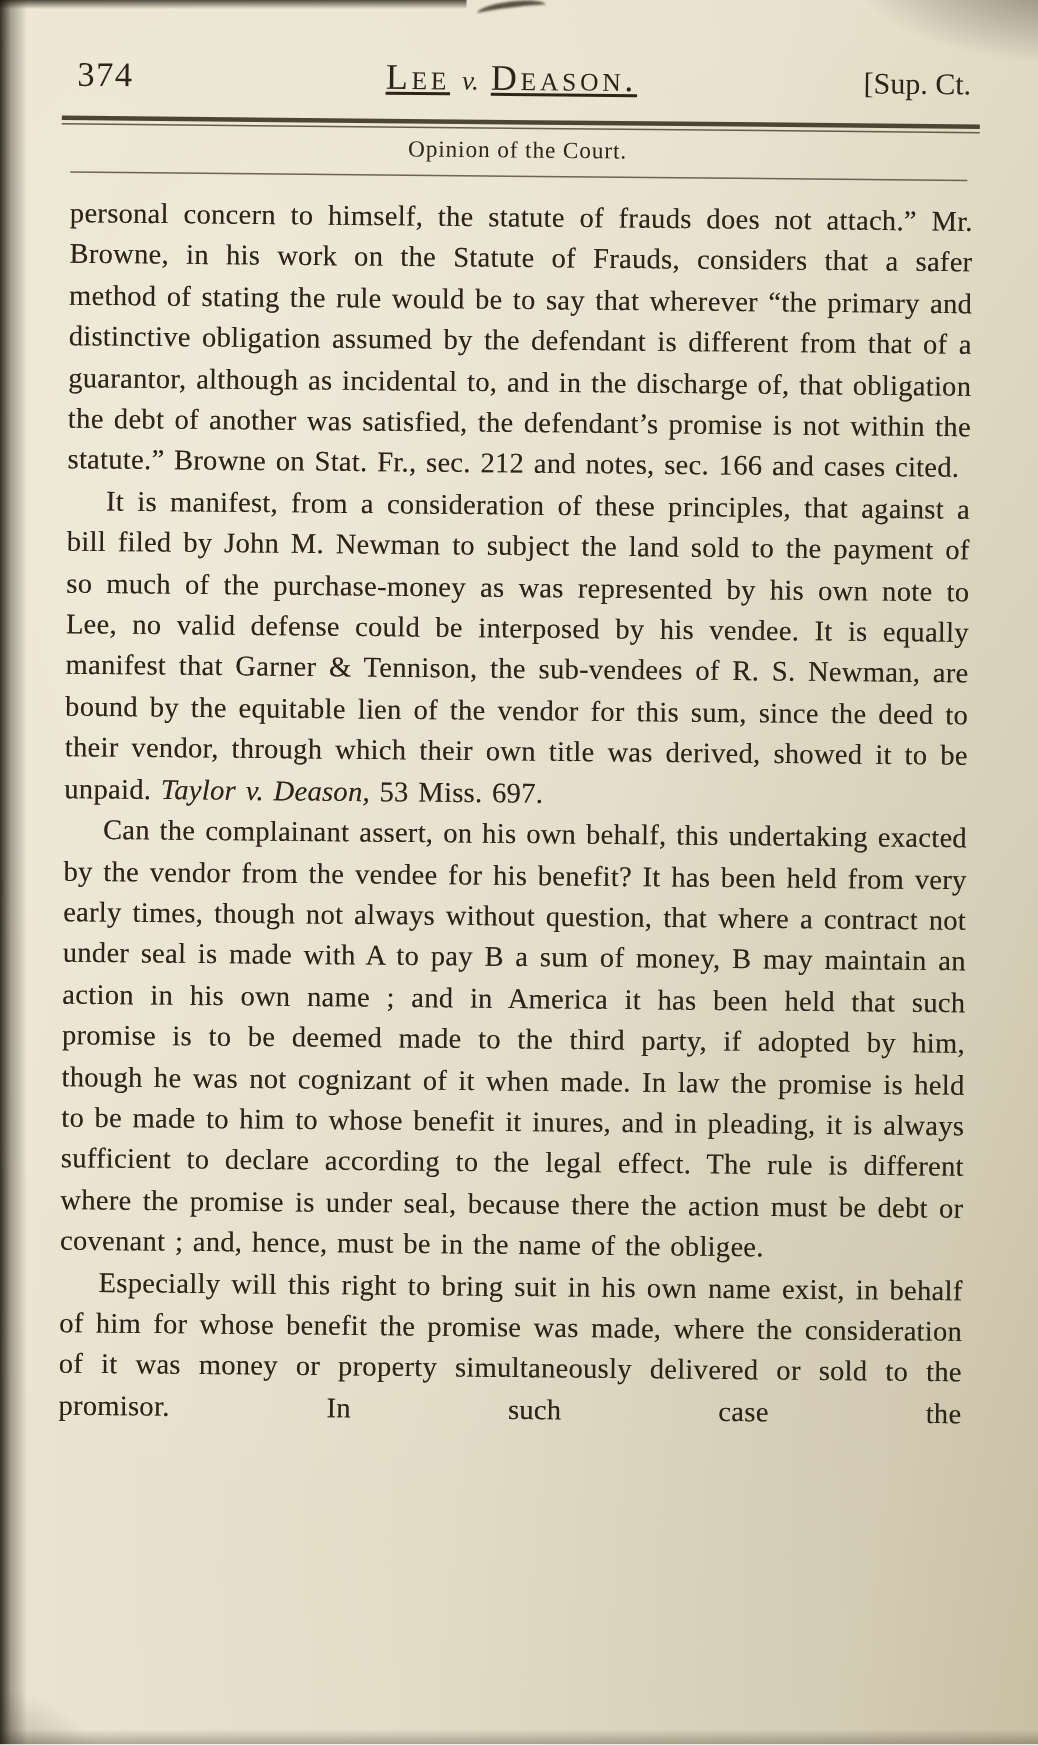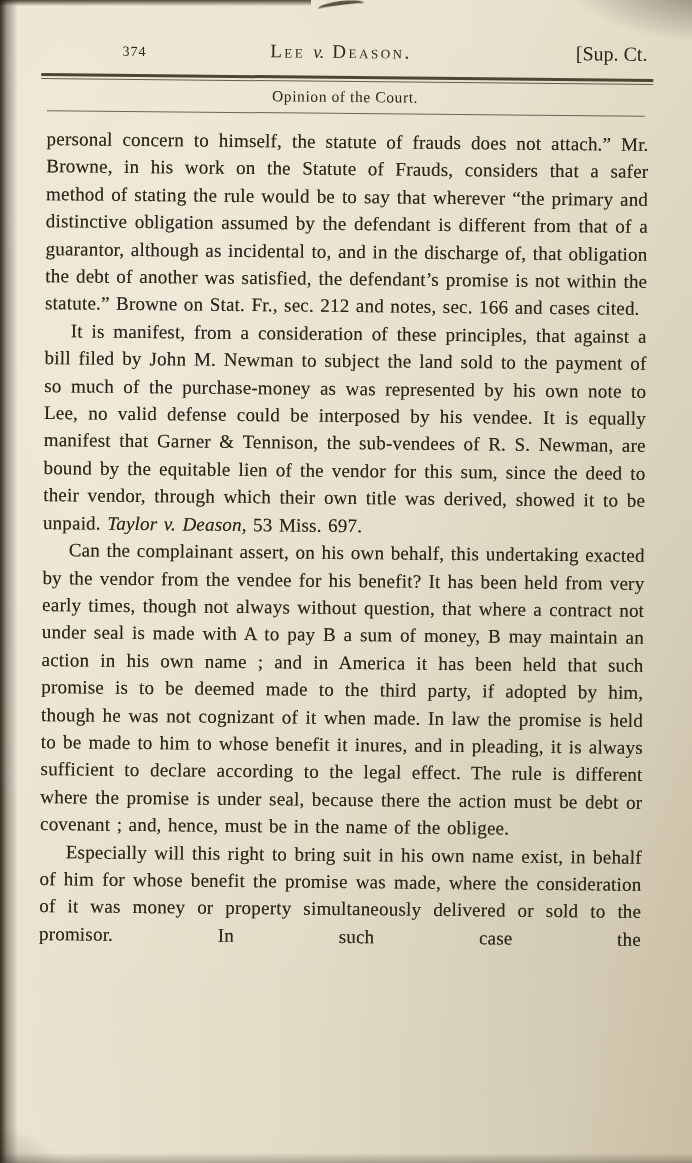--- a/index.html
+++ b/index.html
@@ -62,24 +62,24 @@
   .content {
     position: absolute; inset: 0;
     transform: rotate(0.55deg);
     transform-origin: 50% 0;
   }
   .header {
     margin: 40px 44px 0 52px;
     display: flex; align-items: baseline;
     font-size: 20px;
   }
-  .h-left  { width: 95px; font-size: 14px; letter-spacing: 1px; text-align: right; }
+  .h-left  { width: 95px; font-size: 23px; letter-spacing: 1px; }
   .h-center{ flex: 1; text-align: center; }
   .h-right { width: 112px; text-align: right; font-size: 20px; }
-  .case-name { font-variant: small-caps; letter-spacing: 2.5px; font-size: 19px; }
+  .case-name { font-variant: small-caps; letter-spacing: 2.5px; font-size: 24px; text-decoration: underline; }
   .versus { font-style: italic; letter-spacing: 0; font-size: 18px; padding: 0 3px; }
 
   .rule-double {
     margin: 13px 38px 0 42px;
     height: 6px;
     border-top: 3px solid var(--rule);
     border-bottom: 1.5px solid rgba(78,68,52,0.85);
   }
   .section-heading {
     margin-top: 6px;

